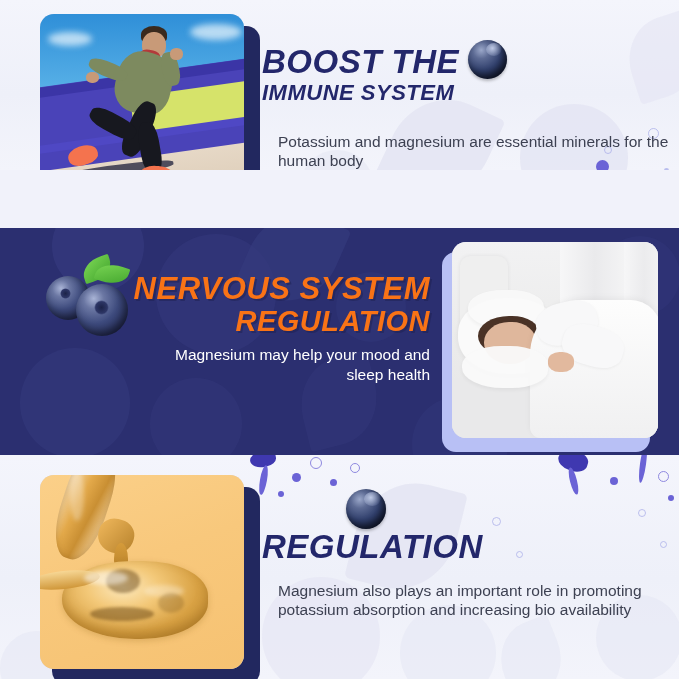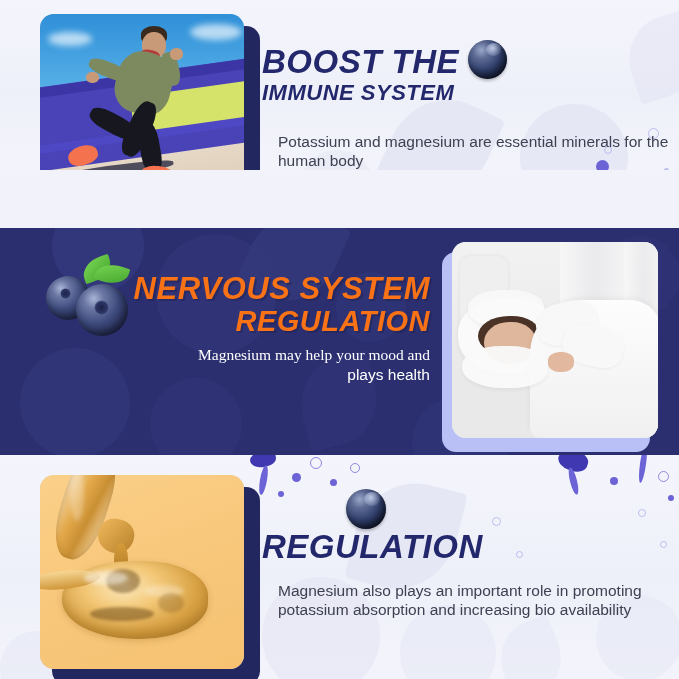--- a/index.html
+++ b/index.html
@@ -337,22 +337,22 @@
       <div class="bc-leaf" style="left:54px; top:6px;  width:32px; height:20px; transform:rotate(18deg);"></div>
       <div class="bc-berry" style="left:4px;  top:18px; width:44px; height:44px;"></div>
       <div class="bc-crown" style="left:18px; top:30px; width:11px; height:11px;"></div>
       <div class="bc-berry" style="left:34px; top:26px; width:52px; height:52px;"></div>
       <div class="bc-crown" style="left:52px; top:42px; width:15px; height:15px;"></div>
     </div>
 
     <div style="position:absolute; left:118px; top:46px; width:312px; text-align:right;">
       <div class="title title-light" style="font-size:31px;">NERVOUS SYSTEM</div>
       <div class="title title-light" style="font-size:29px; margin-top:3px;">REGULATION</div>
-      <p class="body-light" style="font-size:15.5px; margin-top:9px;font-family:Liberation Serif, serif;">Magnesium may help your mood and</p>
-      <p class="body-light" style="font-size:15.5px;">plays health</p>
+      <p class="body-light" style="font-size:15.5px; margin-top:9px;">Magnesium may help your mood and</p>
+      <p class="body-light" style="font-size:15.5px;">sleep health</p>
     </div>
   </div>
 
   <div class="band-light" style="top:455px; height:224px;">
 
     <div class="wm-layer">
       <div class="wm-leaf" style="left:356px; top:26px;  width:100px; height:110px; transform:rotate(14deg);"></div>
       <div class="wm-berry" style="left:262px; top:122px; width:118px; height:118px; opacity:.6;"></div>
       <div class="wm-berry" style="left:400px; top:150px; width:96px;  height:96px; opacity:.5;"></div>
       <div class="wm-berry" style="left:596px; top:140px; width:86px;  height:86px; opacity:.5;"></div>

